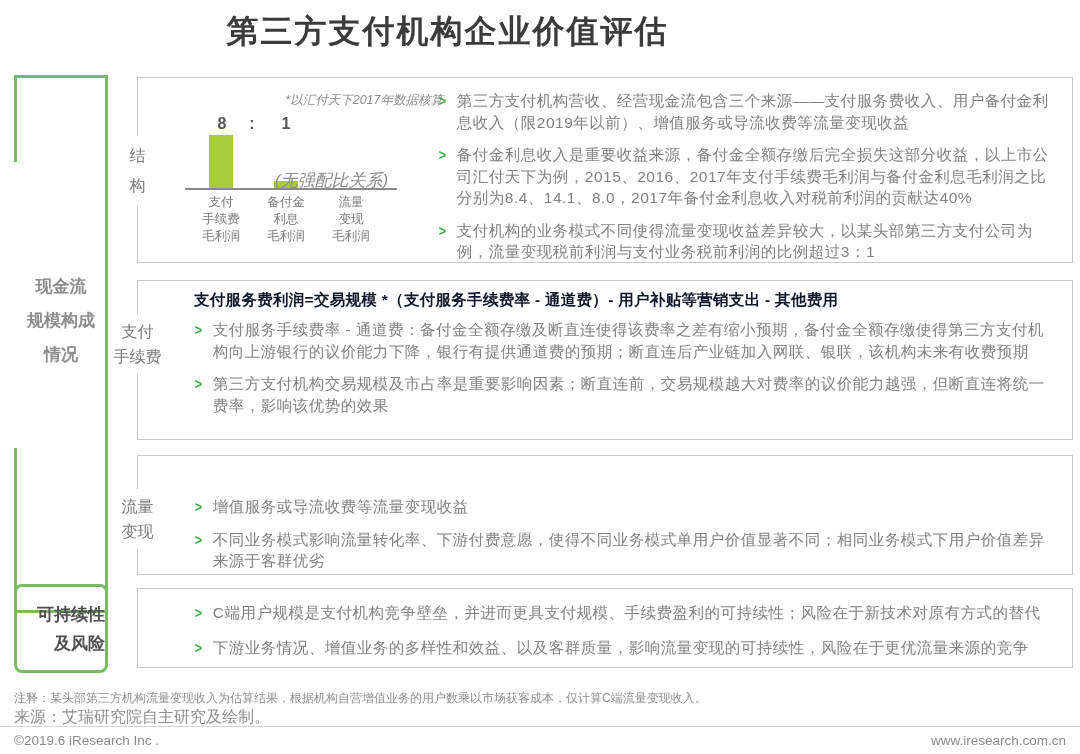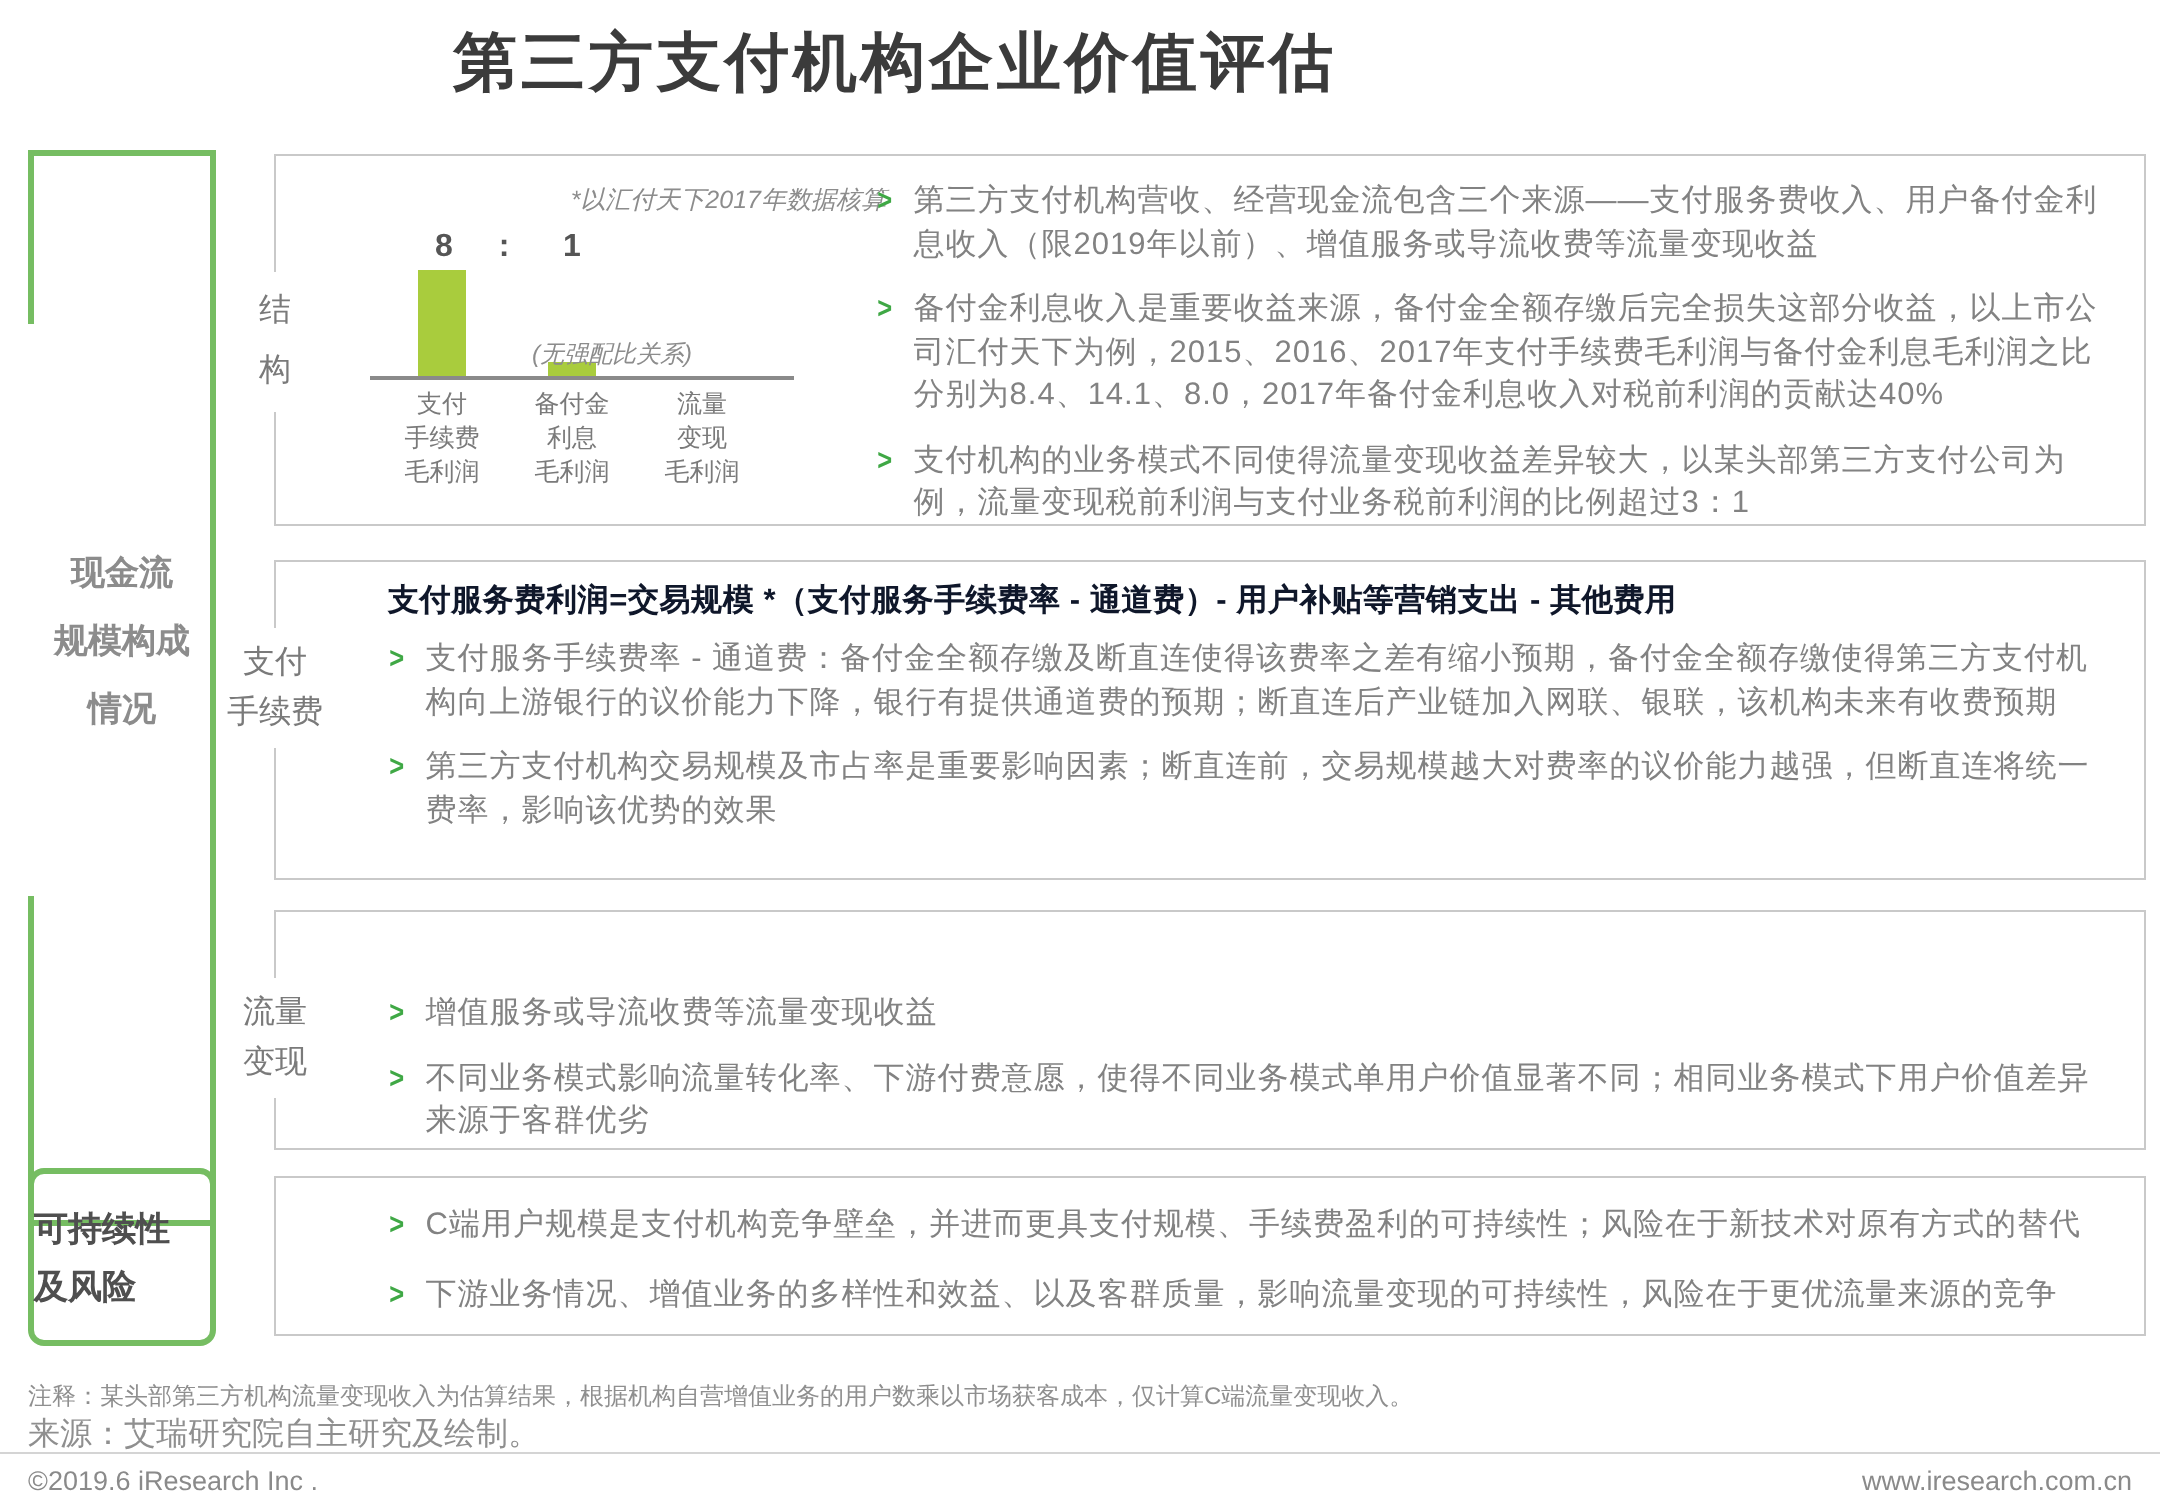--- a/index.html
+++ b/index.html
@@ -26,21 +26,21 @@
   }
   .bracket-label {
     position:absolute; top:192px; left:0; width:100%; text-align:center;
     font-size:17px; font-weight:bold; color:#8c8c8c; line-height:34px;
   }
 
   
   .sustain-box {
     left:14px; top:584px; width:94px; height:89px;
     border:3px solid #76bd62; border-radius:8px;
-    display:flex; flex-direction:column; justify-content:center; text-align:left;
+    display:flex; flex-direction:column; justify-content:center; text-align:right;
     font-size:17px; font-weight:bold; color:#4f4f4f; line-height:29px;
   }
 
   
   .gbox { left:137px; width:936px; border:1px solid #c9c9c9; background:#ffffff; }
   .gbox-1 { top:77px;  height:186px; }
   .gbox-2 { top:280px; height:160px; }
   .gbox-3 { top:455px; height:120px; }
   .gbox-4 { top:588px; height:80px;  }
 
@@ -52,22 +52,22 @@
   .side-label.v1 { left:-14px; top:58px;  width:27px; line-height:30px; }
   .side-label.v2 { left:-27px; top:33px;  width:53px; }
   .side-label.v3 { left:-19px; top:33px;  width:37px; }
 
   
   .chart-note { position:absolute; left:60px; top:14px; width:245px; text-align:right;
     font-size:12.5px; font-style:italic; color:#8c8c8c; }
   .ratio-num { position:absolute; top:37px; font-size:16px; font-weight:bold; color:#555555; }
   .bar { position:absolute; width:24px; background:#a9cc3d; }
   .axis { position:absolute; left:47px; top:110px; width:212px; height:2px; background:#8a8a8a; }
-  .chart-anno { position:absolute; left:128px; top:91px; width:131px; text-align:left;
-    font-size:12px; font-style:italic; color:#8c8c8c; }
+  .chart-anno { position:absolute; left:128px; top:91px; width:131px; text-align:center;
+    font-size:17px; font-style:italic; color:#8c8c8c; }
   .cat { position:absolute; top:116px; width:66px; text-align:center;
     font-size:12.5px; color:#7a7a7a; line-height:17px; }
 
   
   .bullets { position:absolute; display:flex; flex-direction:column; }
   .bullets-1 { left:300px; top:12px; width:620px; gap:11px; }
   .bullets-n { left:56px;  width:862px; gap:11px; }
   .bullet { display:flex; align-items:flex-start; }
   .arrow { flex:0 0 auto; color:#3fa845; font-weight:bold; font-size:15px;
     line-height:21.5px; margin-right:10px; transform:scaleX(0.85); }

